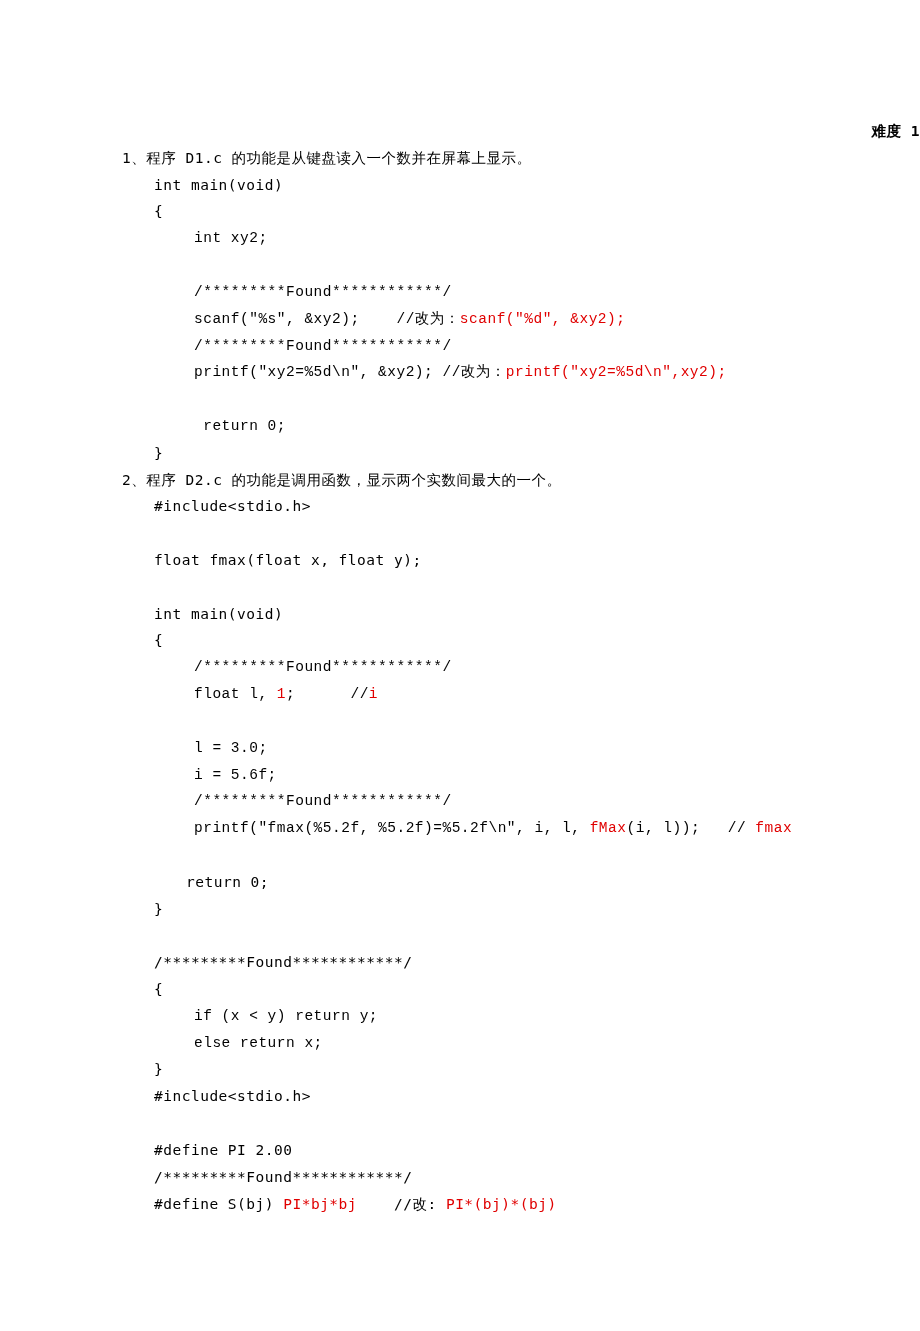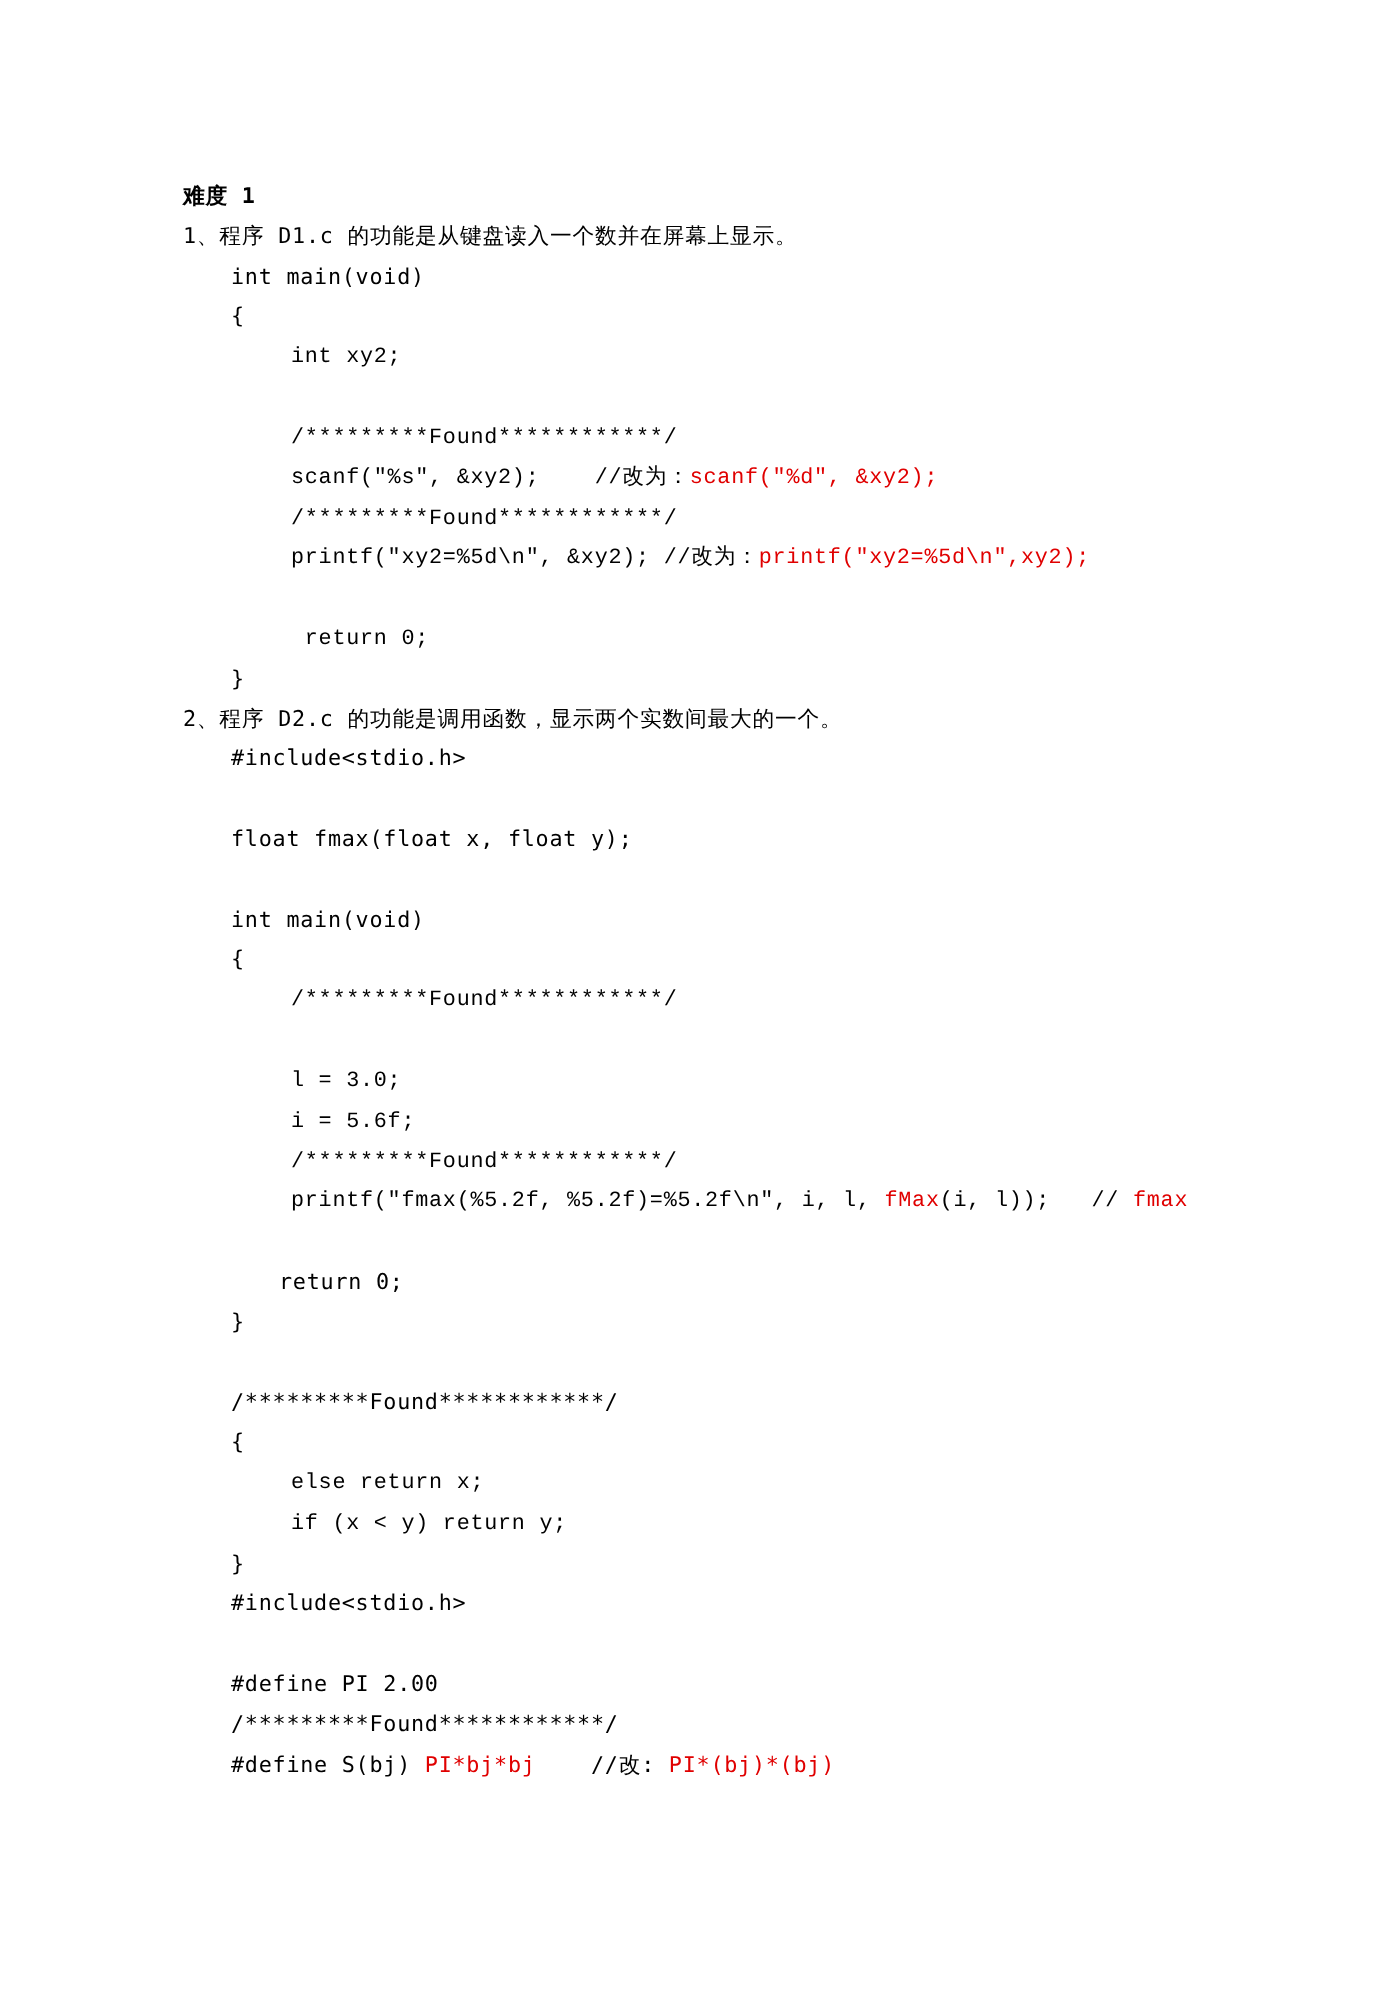--- a/index.html
+++ b/index.html
@@ -6,21 +6,21 @@
     body {
       background: #fff;
       font-family: "SimSun", "宋体", monospace;
       font-size: 14.5px;
       line-height: 1.85;
       padding: 118px 0 60px 122px;
       width: 920px;
       color: #000;
       letter-spacing: 0.5px;
     }
-    .heading { font-weight: bold; }
+    .heading { font-weight: bold; text-align: right; }
     .indent1 { padding-left: 32px; }
     .indent2 { padding-left: 72px; font-family: Liberation Mono, monospace; }
     .indent15 { padding-left: 64px; }
     .red { color: #e00000; }
     .line { white-space: pre; }
   </style>
 </head>
 <body>
 
 <div class="heading"><span>难度 1</span></div>
@@ -42,33 +42,34 @@
 
 <div>
   <div class="line">2、程序 D2.c 的功能是调用函数，显示两个实数间最大的一个。</div>
   <div class="line indent1">#include&lt;stdio.h&gt;</div>
   <div class="line">&nbsp;</div>
   <div class="line indent1">float fmax(float x, float y);</div>
   <div class="line">&nbsp;</div>
   <div class="line indent1">int main(void)</div>
   <div class="line indent1">{</div>
   <div class="line indent2">/*********Found************/</div>
+  <div class="line indent2"><span>float l, </span><span class="red">1</span><span>;      //</span><span class="red">i</span></div>
   <div class="line">&nbsp;</div>
   <div class="line indent2">l = 3.0;</div>
   <div class="line indent2">i = 5.6f;</div>
   <div class="line indent2">/*********Found************/</div>
   <div class="line indent2"><span>printf("fmax(%5.2f, %5.2f)=%5.2f\n", i, l, </span><span class="red">fMax</span><span>(i, l));   // </span><span class="red">fmax</span></div>
   <div class="line">&nbsp;</div>
   <div class="line indent15">return 0;</div>
   <div class="line indent1">}</div>
   <div class="line">&nbsp;</div>
   <div class="line indent1">/*********Found************/</div>
   <div class="line indent1">{</div>
+  <div class="line indent2">if (x &lt; y) return y;</div>
   <div class="line indent2">else return x;</div>
-  <div class="line indent2">if (x &lt; y) return y;</div>
   <div class="line indent1">}</div>
 </div>
 
 <div>
   <div class="line indent1">#include&lt;stdio.h&gt;</div>
   <div class="line">&nbsp;</div>
   <div class="line indent1">#define PI 2.00</div>
   <div class="line indent1">/*********Found************/</div>
   <div class="line indent1"><span>#define S(bj) </span><span class="red">PI*bj*bj</span><span>    //改: </span><span class="red">PI*(bj)*(bj)</span></div>
 </div>

